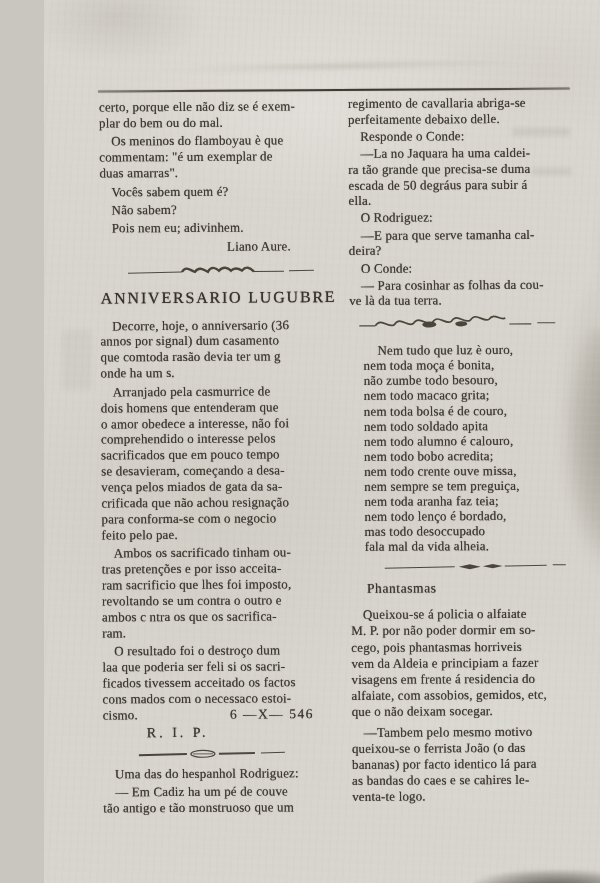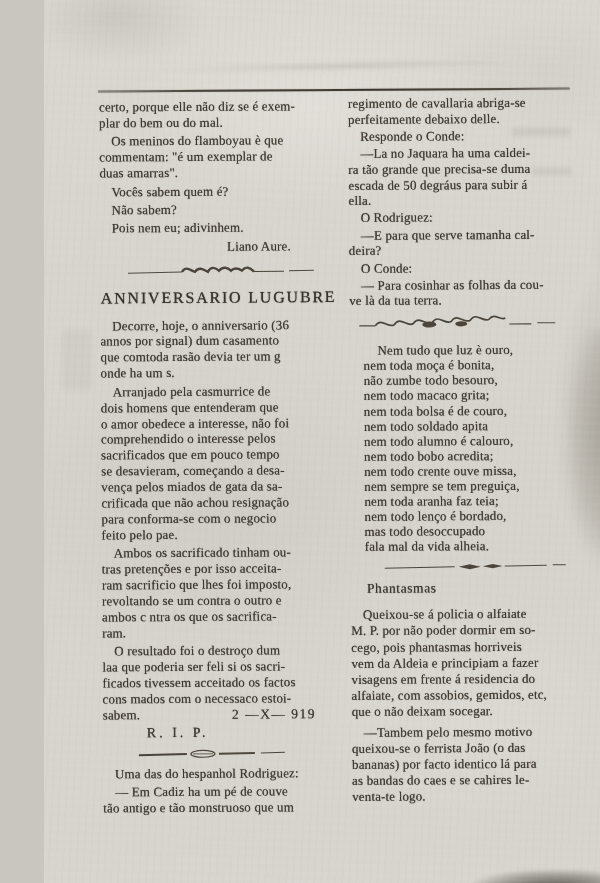--- a/index.html
+++ b/index.html
@@ -133,22 +133,22 @@
 tras pretenções e por isso acceita-
 ram sacrificio que lhes foi imposto,
 revoltando se um contra o outro e
 ambos c ntra os que os sacrifica-
 ram.</p>
       <p class="p" style="margin-bottom:0">O resultado foi o destroço dum
 laa que poderia ser feli  si os sacri-
 ficados tivessem acceitado os factos
 cons mados com o necessaco estoi-</p>
       <div class="dateline">
-        <span class="endword">sabem.</span>
-        <span class="date">2 —X— 919</span>
+        <span class="endword">cismo.</span>
+        <span class="date">6 —X— 546</span>
       </div>
       <p class="p rip">R. I. P.</p>
 
       <div class="orn orn-linediamond">
         <svg width="150" height="12" viewBox="0 0 150 12">
           <path d="M2 7 L50 6" stroke-width="2"></path>
           <ellipse cx="66" cy="6" rx="12" ry="3.4" stroke-width="1.2"></ellipse>
           <path d="M56 6 h20" stroke-width=".8"></path>
           <path d="M82 6 L118 5.5" stroke-width="2"></path>
           <path d="M124 5.5 L148 5" stroke-width="1"></path>

